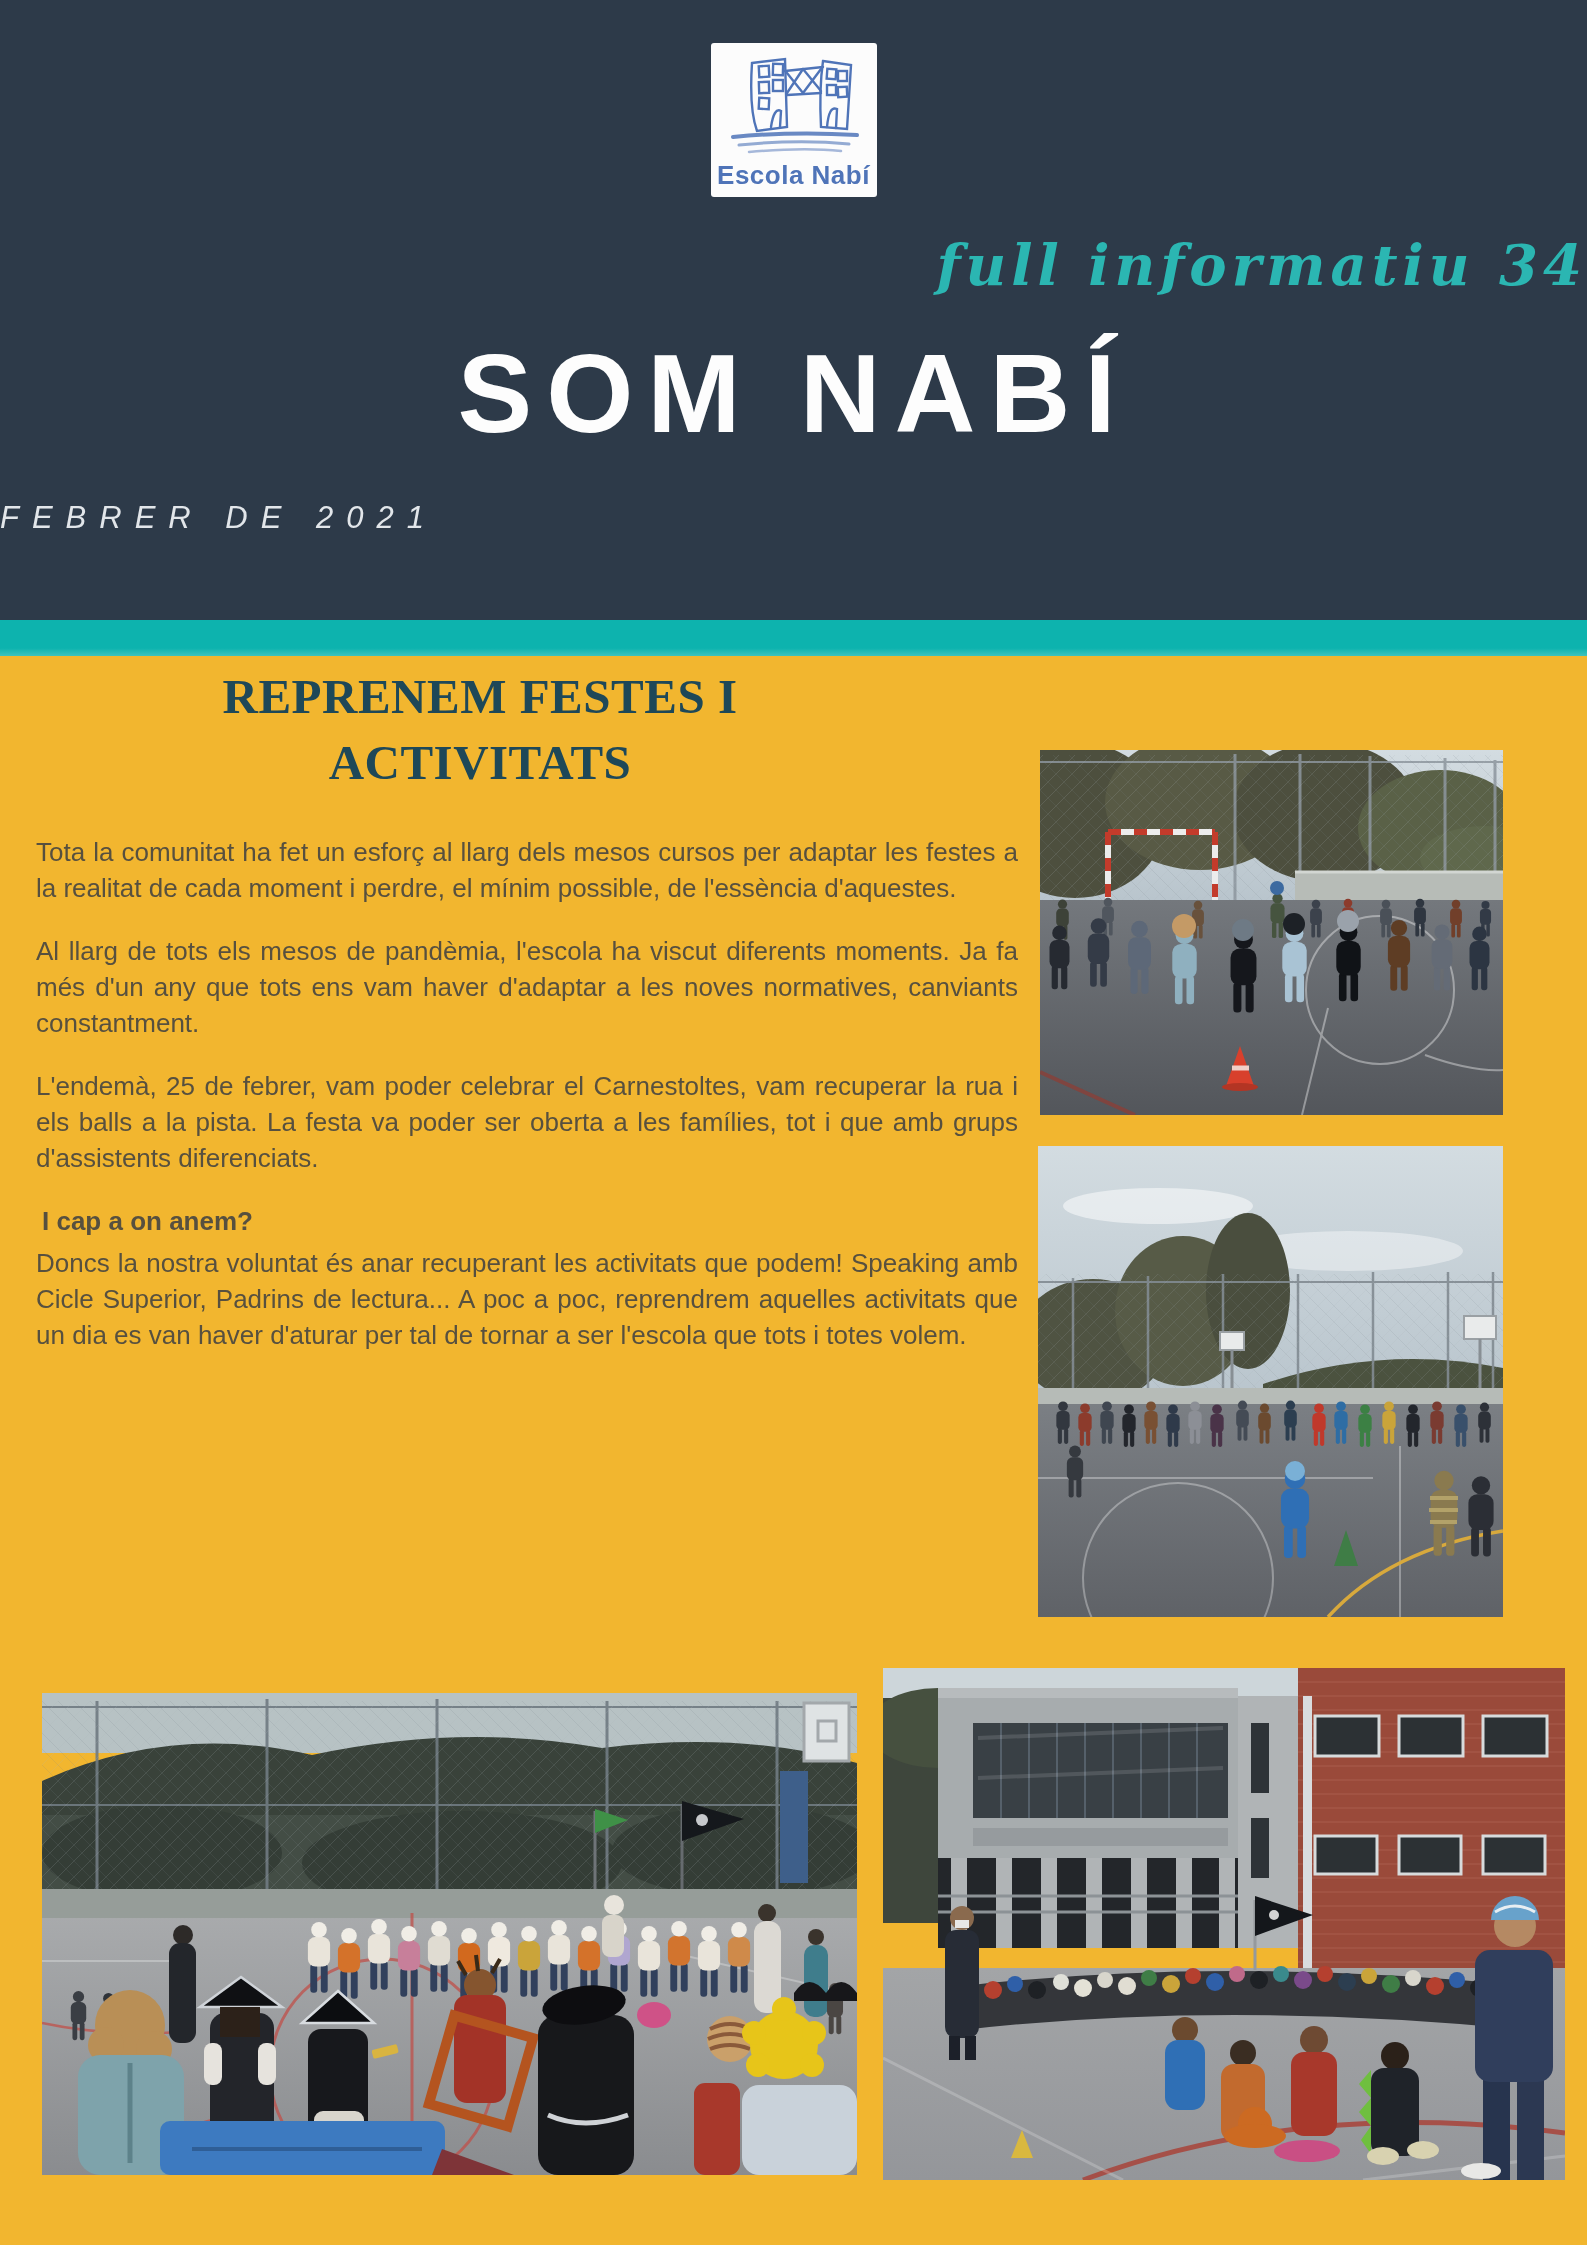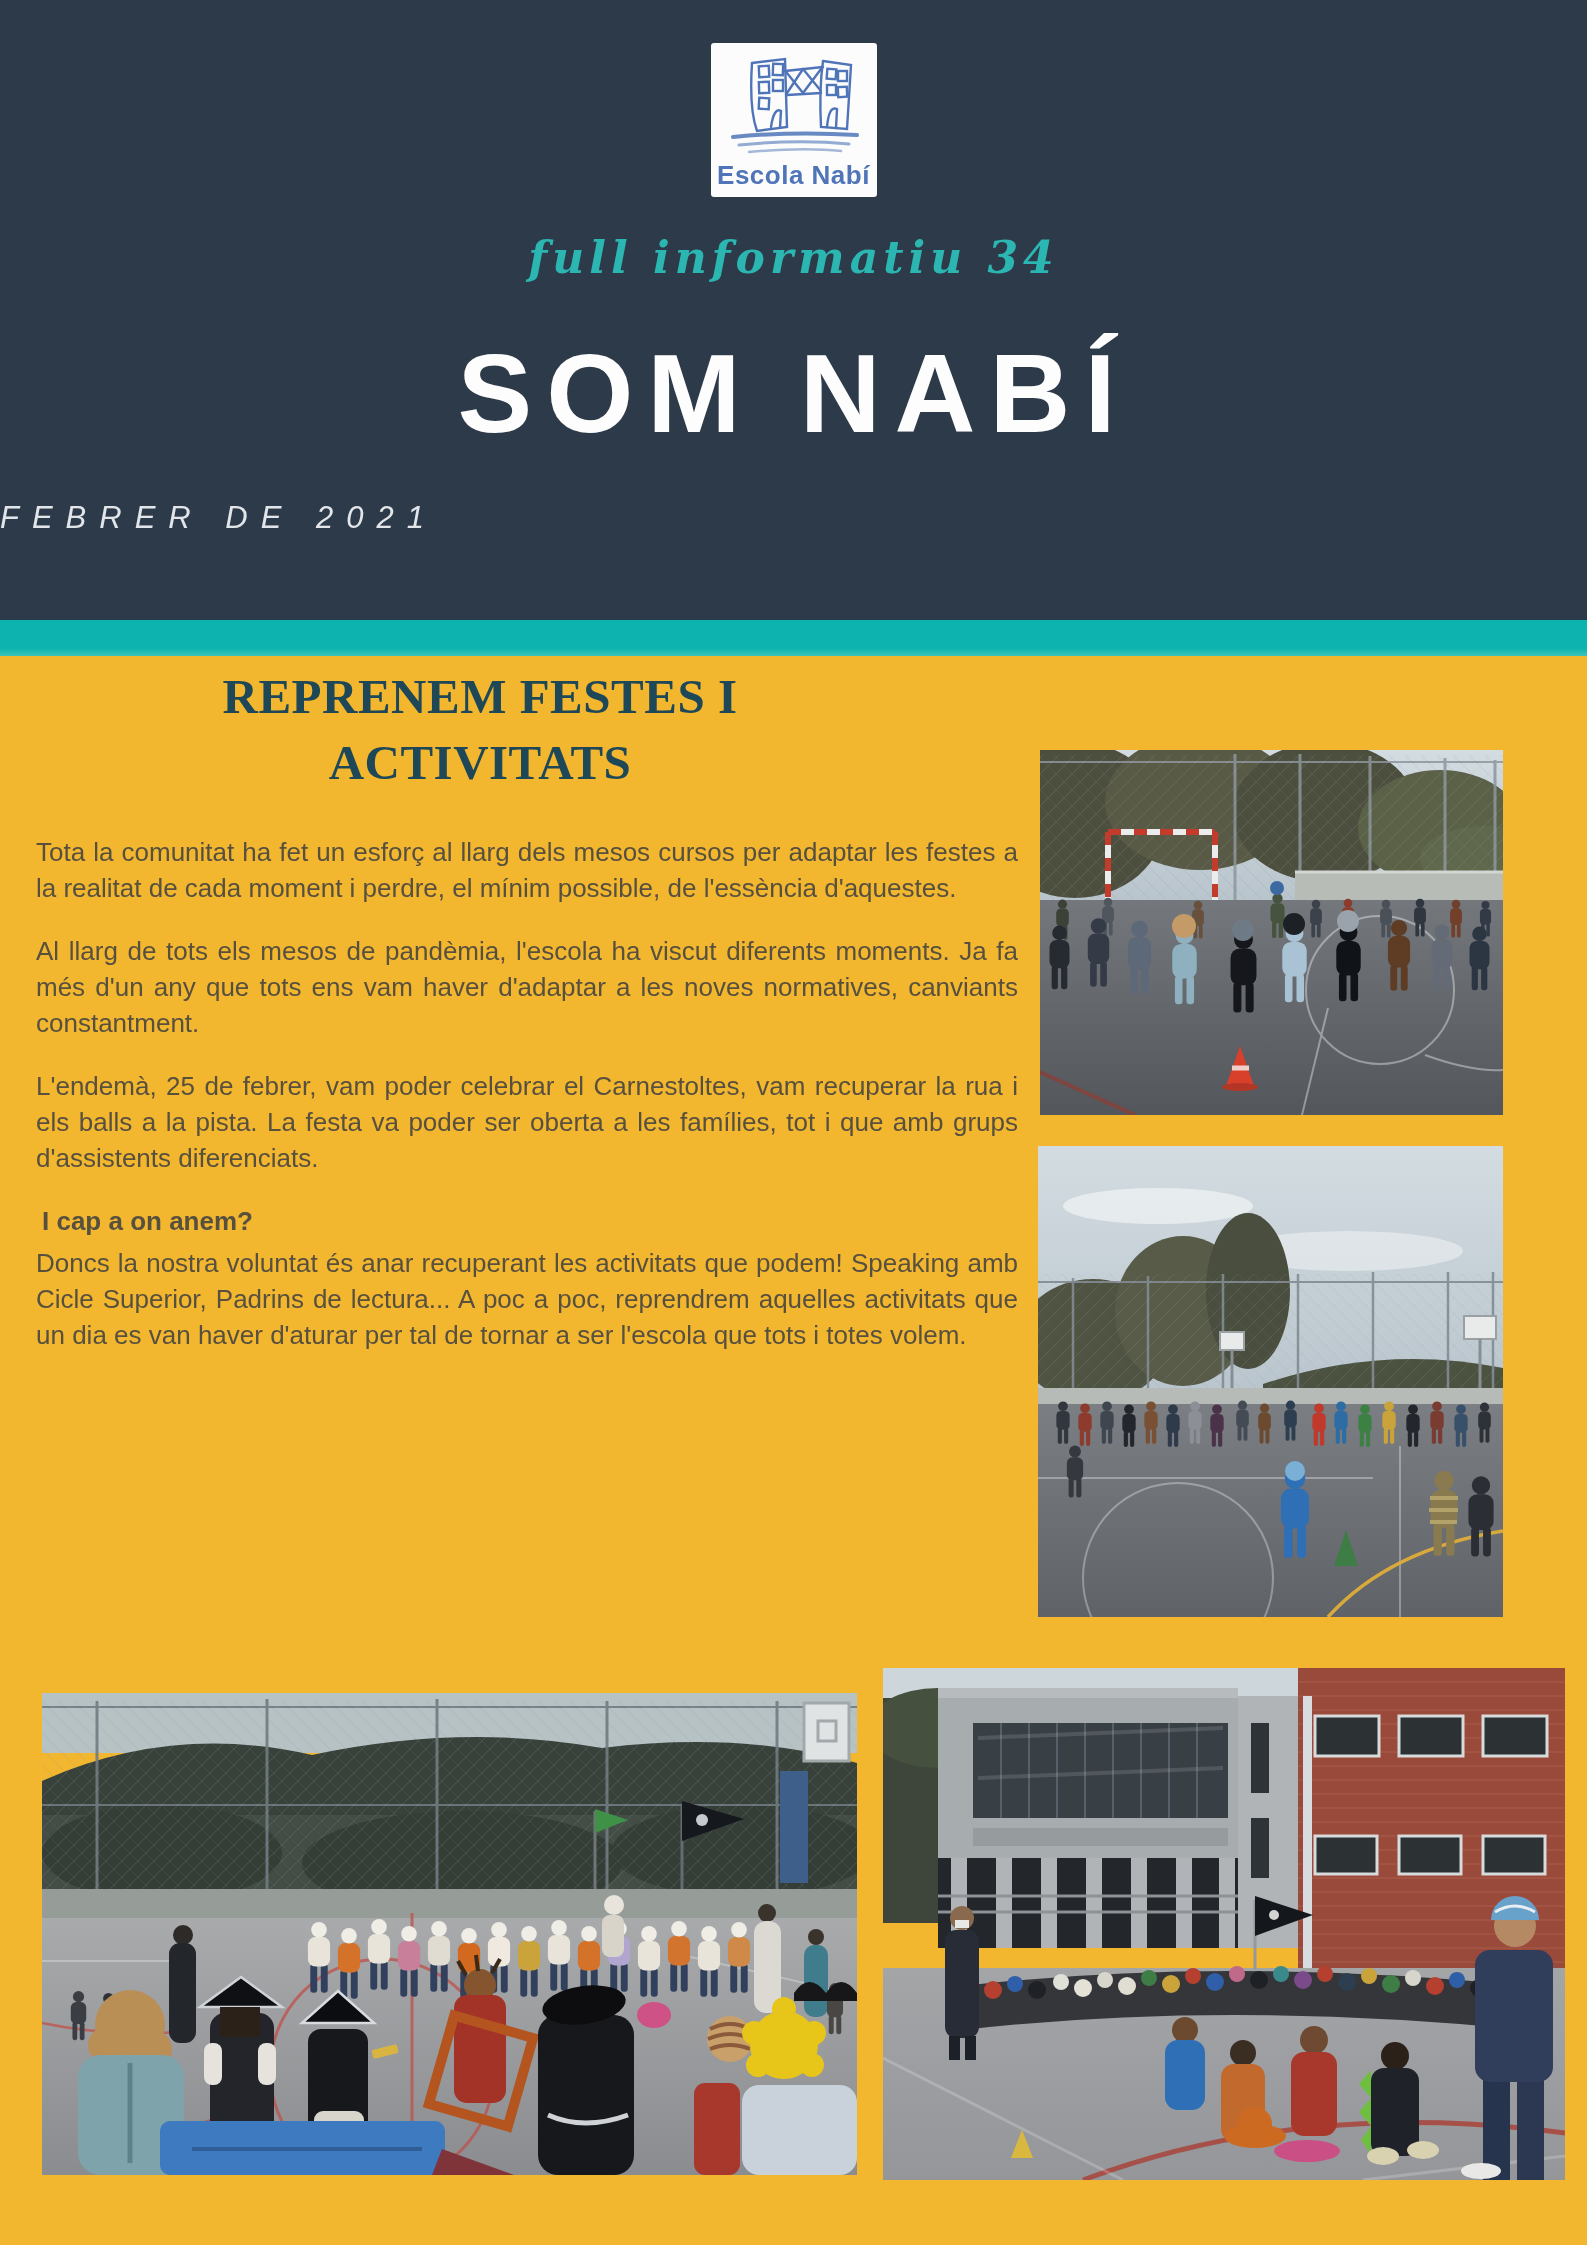--- a/index.html
+++ b/index.html
@@ -4,23 +4,23 @@
 <style>
   html,body{margin:0;padding:0;background:#444;}
   #page{position:relative;width:1587px;height:2245px;margin:0 auto;background:#f2b62f;overflow:hidden;
         font-family:"Liberation Sans",sans-serif;}
   
   .hdr{position:absolute;left:0;top:0;width:1587px;height:620px;background:#2d3a49;}
   .logo{position:absolute;left:50%;transform:translateX(-50%);top:43px;width:166px;height:154px;
         background:#fcfcfc;border-radius:3px;display:flex;flex-direction:column;align-items:center;justify-content:flex-start;}
   .logo svg{margin-top:6px;}
   .logo-label{font-weight:bold;font-size:26px;color:#4f74b8;letter-spacing:.5px;margin-top:1px;}
-  .kicker{position:absolute;left:0;top:232px;width:100%;text-align:center;
+  .kicker{position:absolute;left:0;top:232px;width:100%;text-align:right;
           font-family:"DejaVu Serif",serif;font-style:italic;font-weight:bold;
-          font-size:44px;letter-spacing:5px;color:#2bb6b2;}
+          font-size:56px;letter-spacing:5px;color:#2bb6b2;}
   .title{position:absolute;left:0;top:338px;width:100%;text-align:center;margin:0;
          font-size:112px;line-height:1;font-weight:bold;letter-spacing:14px;color:#fdfdfd;}
   .subtitle{position:absolute;left:0;top:500px;width:100%;text-align:left;
             font-style:italic;font-size:31px;letter-spacing:13px;color:#e2e6ea;}
   .stripe{position:absolute;left:0;top:620px;width:1587px;height:36px;
           background:linear-gradient(#0db3ae 78%,#3ec3bd);}
   
   .headline{position:absolute;left:0;top:664px;width:960px;margin:0;text-align:center;
             font-size:49px;line-height:66px;font-weight:bold;letter-spacing:.5px;color:#1e4858;font-family:Liberation Serif, serif;}
   .copy{position:absolute;left:36px;top:834px;width:982px;

